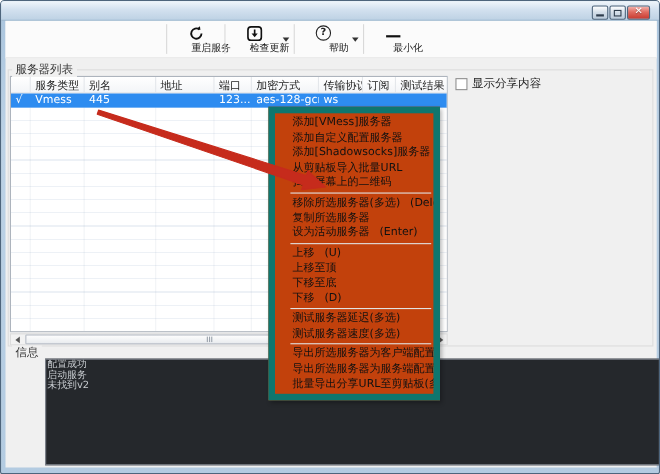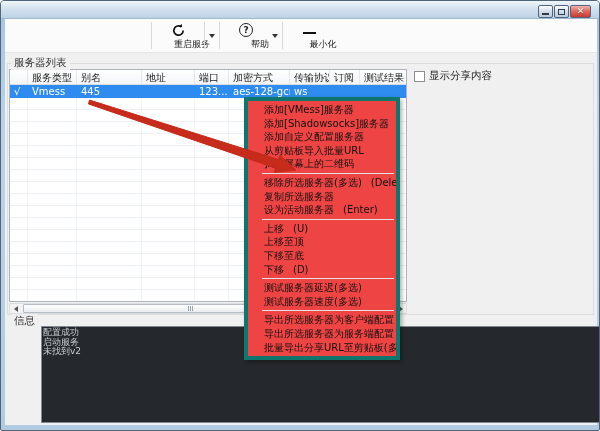--- a/index.html
+++ b/index.html
@@ -53,21 +53,21 @@
   .tri-left { width:0;height:0;border-top:3px solid transparent;border-bottom:3px solid transparent;border-right:4px solid #555; }
   .tri-right{ width:0;height:0;border-top:3px solid transparent;border-bottom:3px solid transparent;border-left:4px solid #555; }
   .hs-thumb { position:absolute; left:13px; top:0; width:334px; height:9px; background:linear-gradient(180deg,#fdfdfd,#e9ecef);
     border:1px solid #b5bcc6; border-radius:1px; display:flex; align-items:center; justify-content:center; gap:1px; }
   .hs-thumb i { display:block; width:1px; height:5px; background:#9aa2ac; }
   
   .share { position:absolute; left:409px; top:50px; display:flex; align-items:center; gap:4px; }
   .cb { width:11px; height:11px; background:#fff; border:1px solid #8e8e8e; }
   .share .lbl { font-size:10.5px; color:#222; }
   
-  .menu { position:absolute; left:239px; top:78px; width:156px; background:#ef4444; border:4px solid #0f766e;
+  .menu { position:absolute; left:239px; top:78px; width:156px; background:#c2410c; border:6px solid #0f766e;
     box-shadow:2px 2px 4px rgba(0,0,0,.3); padding:2px 0; z-index:40; }
   .mi { height:13.6px; line-height:13.6px; padding-left:16px; font-size:10px; color:#111; white-space:nowrap; overflow:hidden; cursor:default; }
   .mi .sc { margin-left:9px; }
   .msep { height:1px; background:#e2e2e2; margin:2px 2px 2px 14px; }
   
   .lbl-info { left:6px; top:295px; }
   .console { position:absolute; left:2px; top:307px; width:589px; height:97px; background:#25282c;
     border:1px solid #828790; color:#c9cdd1; font-size:9px; line-height:9.5px; padding:1px 14px 0 1px; overflow:hidden;margin-left:34px; }
   .console .ln { white-space:nowrap; }
   .vscroll { position:absolute; right:0; top:0; bottom:0; width:13px; background:#eff1f3; border-left:1px solid #c9ccd0; }
@@ -103,20 +103,30 @@
       <div class="tb-btn">
         <span class="ic">
           <svg width="15" height="15" viewBox="0 0 16 16">
               <path d="M13 8a5 5 0 1 1-2-4" fill="none" stroke="#111" stroke-width="1.8"></path>
               <path d="M11.5 1l0.4 3.6L8.4 3.4z" fill="#111"></path>
             </svg>
         </span>
         <span class="lbl">重启服务</span>
       </div>
       <div class="tb-sep"></div>
+      <div class="tb-btn">
+        <span class="ic">
+          <svg width="15" height="15" viewBox="0 0 16 16">
+              <rect x="1.5" y="1.5" width="13" height="13" rx="3" fill="none" stroke="#111" stroke-width="1.6"></rect>
+              <path d="M8 4v5" stroke="#111" stroke-width="1.6"></path>
+              <path d="M5 8l3 3.5L11 8z" fill="#111"></path>
+            </svg>
+        </span>
+        <span class="lbl">检查更新</span>
+      </div>
       <div class="tb-caret">
           <span class="caret"></span>
         </div>
       <div class="tb-sep"></div>
       <div class="tb-btn">
         <span class="ic">
             <span class="help-circle">?</span>
           </span>
         <span class="lbl">帮助</span>
       </div>
@@ -187,22 +197,22 @@
         </div>
     </div>
 
     <div class="share">
       <span class="cb"></span>
       <span class="lbl">显示分享内容</span>
     </div>
 
     <div class="menu">
       <div class="mi"><span>添加[VMess]服务器</span><span class="sc"></span></div>
+      <div class="mi"><span>添加自定义配置服务器</span><span class="sc"></span></div>
       <div class="mi"><span>添加[Shadowsocks]服务器</span><span class="sc"></span></div>
-      <div class="mi"><span>添加自定义配置服务器</span><span class="sc"></span></div>
       <div class="mi"><span>从剪贴板导入批量URL</span><span class="sc"></span></div>
       <div class="mi"><span>扫描屏幕上的二维码</span><span class="sc"></span></div>
       <div class="msep"></div>
       <div class="mi"><span>移除所选服务器(多选)</span><span class="sc">(Delete)</span></div>
       <div class="mi"><span>复制所选服务器</span><span class="sc"></span></div>
       <div class="mi"><span>设为活动服务器</span><span class="sc">(Enter)</span></div>
       <div class="msep"></div>
       <div class="mi"><span>上移</span><span class="sc">(U)</span></div>
       <div class="mi"><span>上移至顶</span><span class="sc"></span></div>
       <div class="mi"><span>下移至底</span><span class="sc"></span></div>

